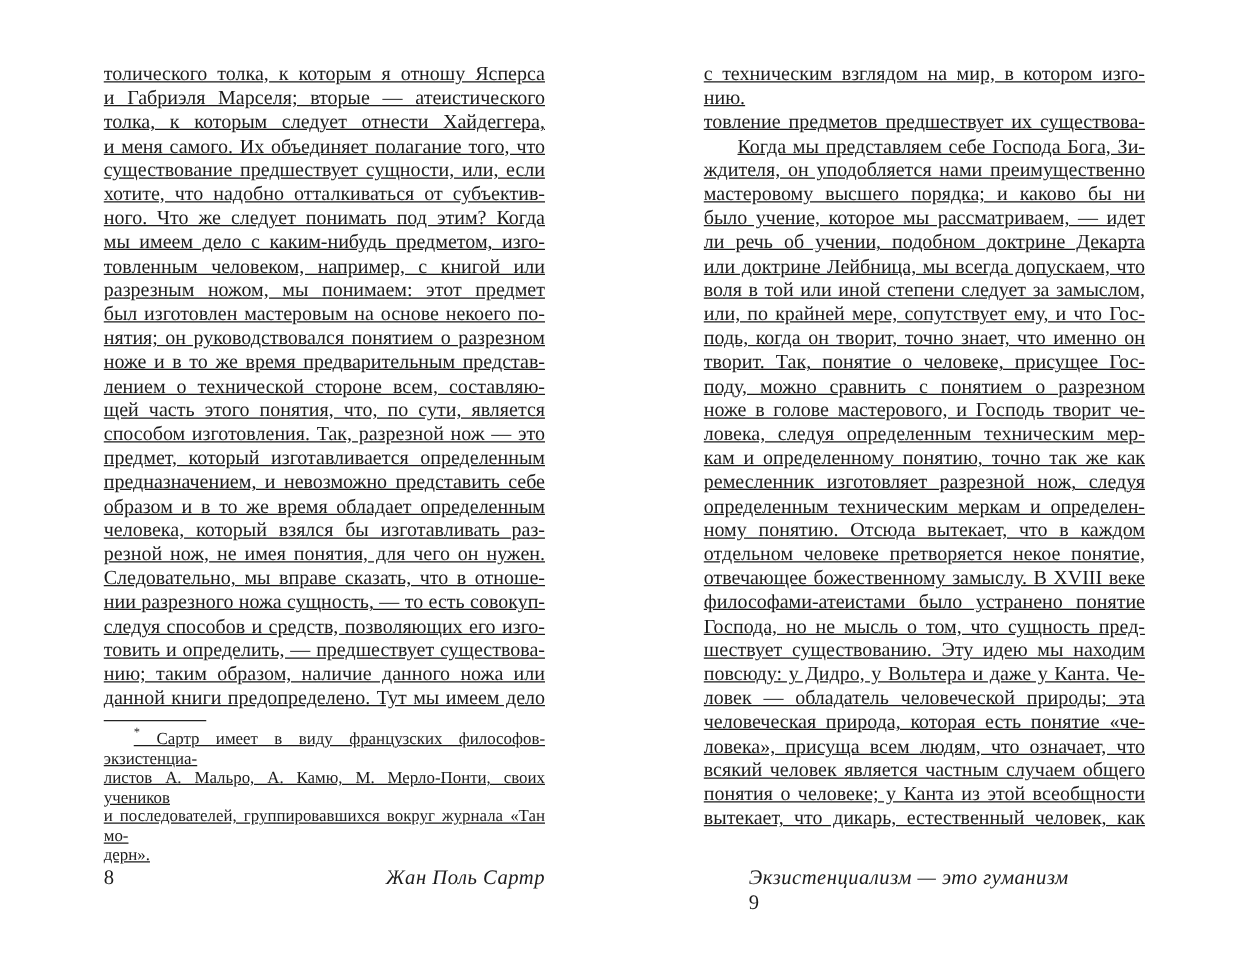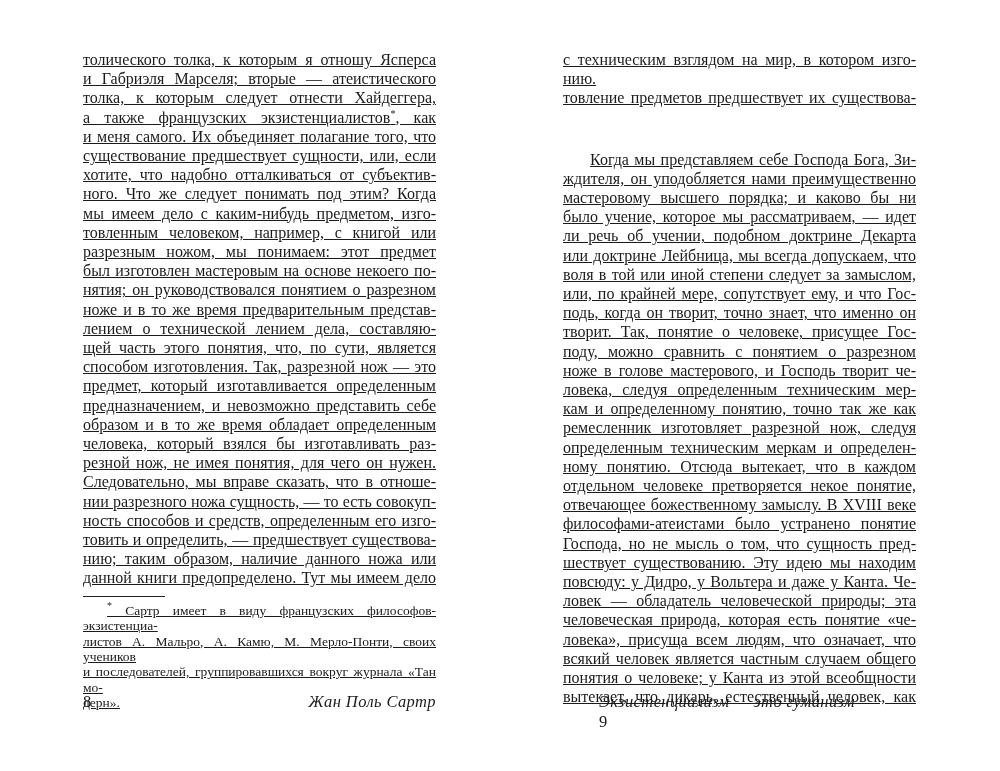--- a/index.html
+++ b/index.html
@@ -28,21 +28,21 @@
   .page-col.right { left: 563px; }
 
   .body-text .line {
     font-size: 16px;
     line-height: 19.2px;
     text-align: justify;
     text-align-last: justify;
     white-space: normal;
   }
   .body-text .line.line-end    { text-align-last: left; }
-  .body-text .line.line-indent { text-indent: 27px; margin-top: 42px; }
+  .body-text .line.line-indent { text-indent: 27px; }
 
   .line sup {
     font-size: 10px;
     line-height: 0;
     vertical-align: 6px;
   }
 
   .footnote-rule {
     width: 82px;
     border-top: 1.6px solid #222222;
@@ -75,42 +75,41 @@
 </head>
 <body>
 
 <div class="spread">
 
   <div class="page-col left">
     <div class="body-text" id="left-lines">
         <div class="line">толического толка, к которым я отношу Ясперса</div>
         <div class="line">и Габриэля Марселя; вторые — атеистического</div>
         <div class="line">толка, к которым следует отнести Хайдеггера,</div>
-        <div class="line">а также французских экзистенциалистов<sup>*</sup>, как</div>
         <div class="line">и меня самого. Их объединяет полагание того, что</div>
         <div class="line">существование предшествует сущности, или, если</div>
         <div class="line">хотите, что надобно отталкиваться от субъектив-</div>
         <div class="line">ного. Что же следует понимать под этим? Когда</div>
         <div class="line">мы имеем дело с каким-нибудь предметом, изго-</div>
         <div class="line">товленным человеком, например, с книгой или</div>
         <div class="line">разрезным ножом, мы понимаем: этот предмет</div>
         <div class="line">был изготовлен мастеровым на основе некоего по-</div>
         <div class="line">нятия; он руководствовался понятием о разрезном</div>
         <div class="line">ноже и в то же время предварительным представ-</div>
-        <div class="line">лением о технической лением дела, составляю-</div>
+        <div class="line">лением о технической стороне всем, составляю-</div>
         <div class="line">щей часть этого понятия, что, по сути, является</div>
         <div class="line">способом изготовления. Так, разрезной нож — это</div>
         <div class="line">предмет, который изготавливается определенным</div>
         <div class="line">предназначением, и невозможно представить себе</div>
         <div class="line">образом и в то же время обладает определенным</div>
         <div class="line">человека, который взялся бы изготавливать раз-</div>
         <div class="line">резной нож, не имея понятия, для чего он нужен.</div>
         <div class="line">Следовательно, мы вправе сказать, что в отноше-</div>
         <div class="line">нии разрезного ножа сущность, — то есть совокуп-</div>
-        <div class="line">ность способов и средств, определенным его изго-</div>
+        <div class="line">следуя способов и средств, позволяющих его изго-</div>
         <div class="line">товить и определить, — предшествует существова-</div>
         <div class="line">нию; таким образом, наличие данного ножа или</div>
         <div class="line">данной книги предопределено. Тут мы имеем дело</div>
       </div>
     <div class="footnote-rule"></div>
     <div class="footnote" id="left-footnote">
         <div class="line line-indent"><sup>*</sup> Сартр имеет в виду французских философов-экзистенциа-</div>
         <div class="line">листов А. Мальро, А. Камю, М. Мерло-Понти, своих учеников</div>
         <div class="line">и последователей, группировавшихся вокруг журнала «Тан мо-</div>
         <div class="line line-end">дерн».</div>

